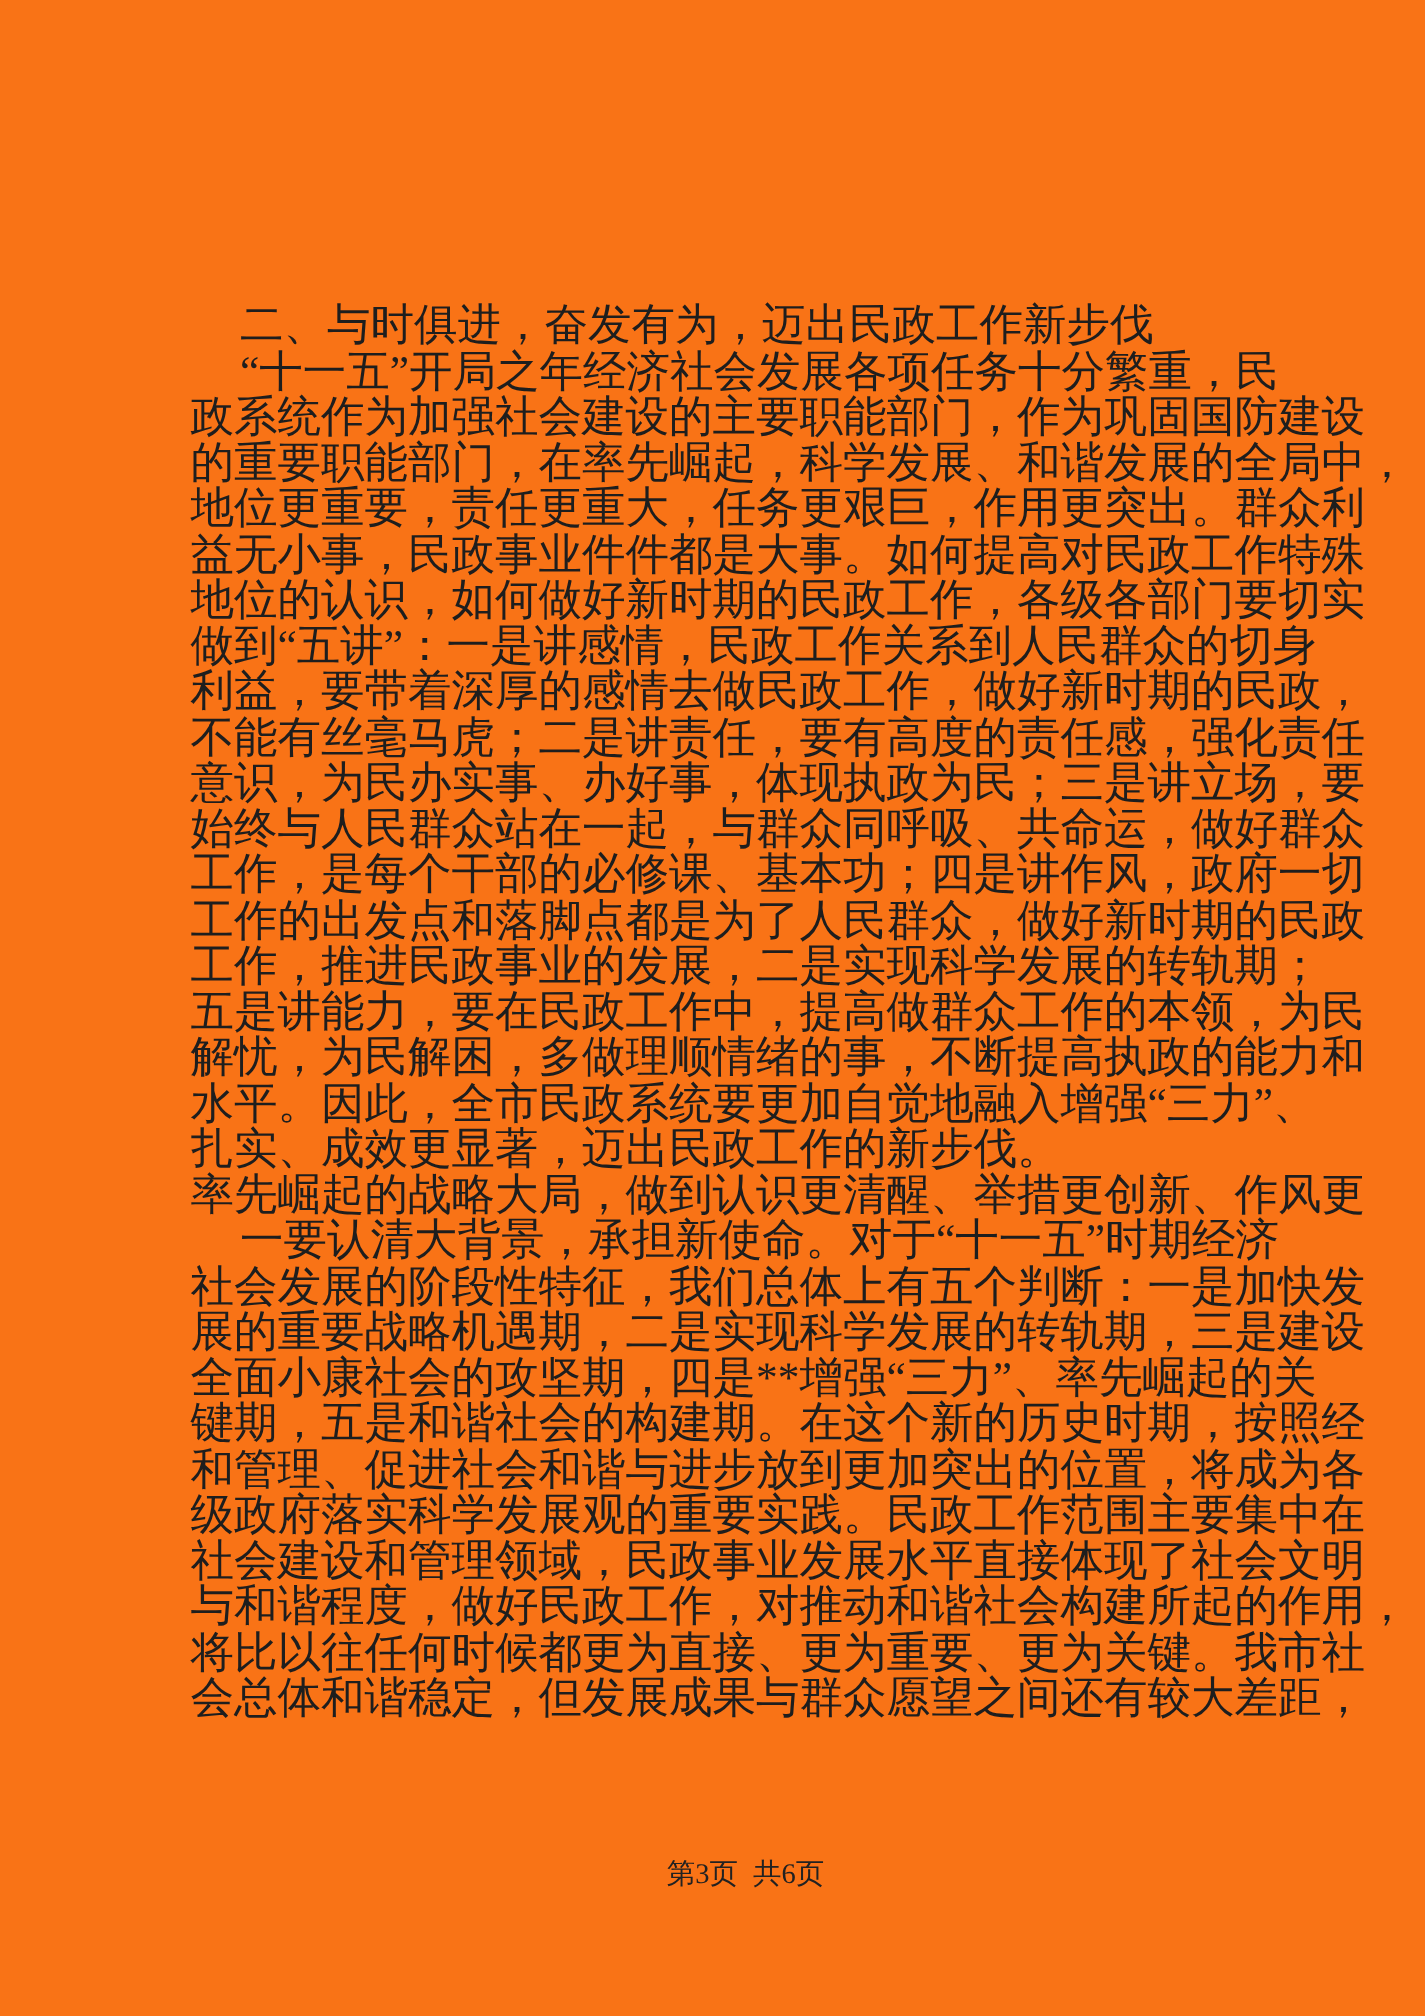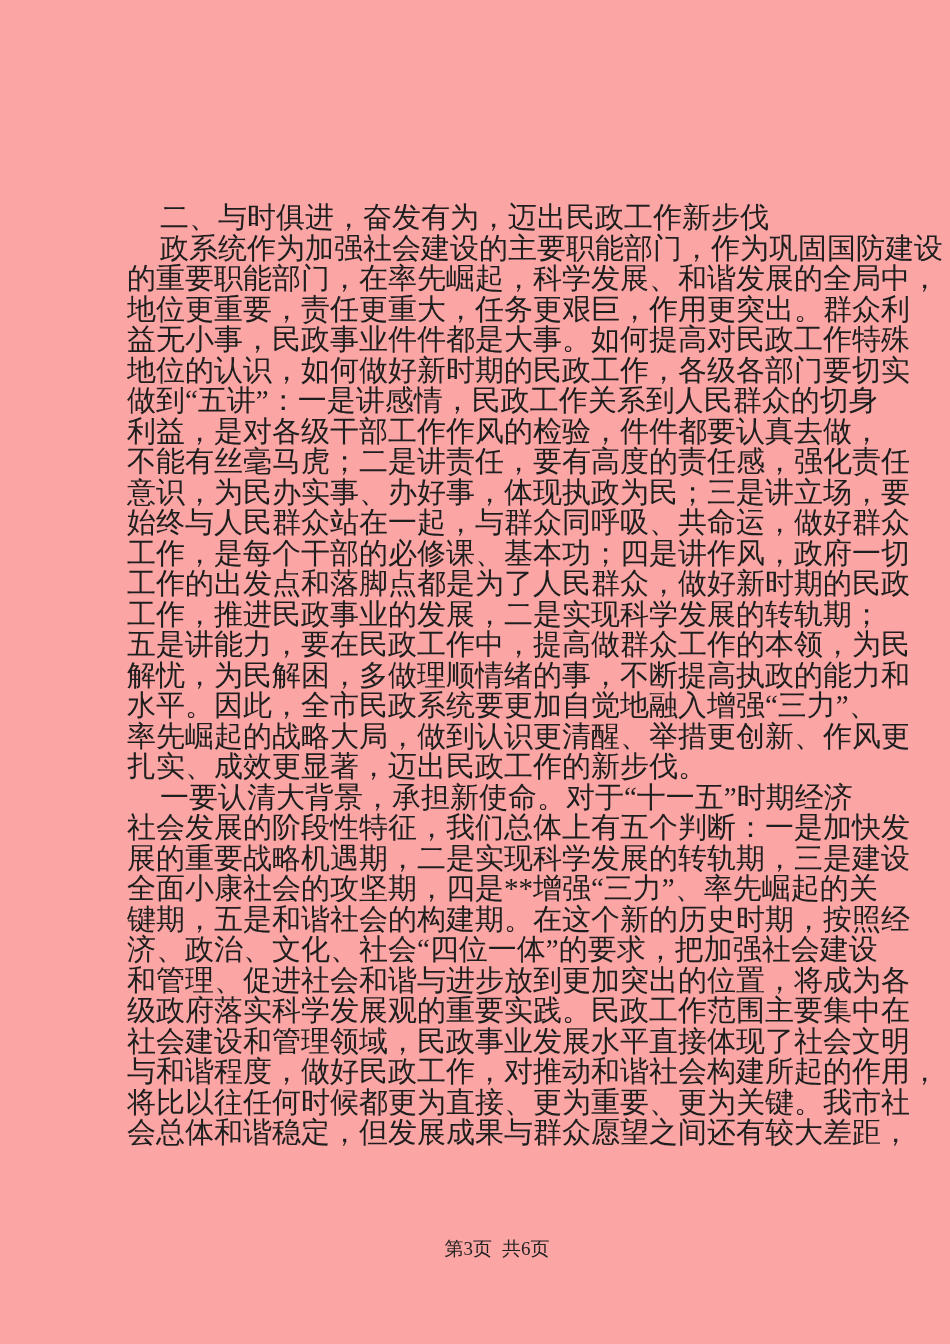--- a/index.html
+++ b/index.html
@@ -14,21 +14,21 @@
     overflow: hidden;
     font-family: "Liberation Serif", "DejaVu Serif", serif;
     color: #1e1e1e;
   }
   .doc-page {
     position: absolute;
     left: 0;
     top: 0;
     width: 950px;
     height: 1344px;
-    background: #fca5a5;
+    background: #f97316;
   }
   .text-block {
     position: absolute;
     left: 127px;
     top: 202px;
     width: 712px;
   }
   .para {
     margin: 0;
     padding: 0;
@@ -59,46 +59,46 @@
 </style>
 </head>
 <body>
 
 <div class="doc-page">
   <div class="text-block">
     <div class="para heading">
         <div class="line">二、与时俱进，奋发有为，迈出民政工作新步伐</div>
       </div>
     <div class="para">
+        <div class="line">“十一五”开局之年经济社会发展各项任务十分繁重，民</div>
         <div class="line">政系统作为加强社会建设的主要职能部门，作为巩固国防建设</div>
         <div class="line">的重要职能部门，在率先崛起，科学发展、和谐发展的全局中，</div>
         <div class="line">地位更重要，责任更重大，任务更艰巨，作用更突出。群众利</div>
         <div class="line">益无小事，民政事业件件都是大事。如何提高对民政工作特殊</div>
         <div class="line">地位的认识，如何做好新时期的民政工作，各级各部门要切实</div>
         <div class="line">做到“五讲”：一是讲感情，民政工作关系到人民群众的切身</div>
-        <div class="line">利益，是对各级干部工作作风的检验，件件都要认真去做，</div>
+        <div class="line">利益，要带着深厚的感情去做民政工作，做好新时期的民政，</div>
         <div class="line">不能有丝毫马虎；二是讲责任，要有高度的责任感，强化责任</div>
         <div class="line">意识，为民办实事、办好事，体现执政为民；三是讲立场，要</div>
         <div class="line">始终与人民群众站在一起，与群众同呼吸、共命运，做好群众</div>
         <div class="line">工作，是每个干部的必修课、基本功；四是讲作风，政府一切</div>
         <div class="line">工作的出发点和落脚点都是为了人民群众，做好新时期的民政</div>
         <div class="line">工作，推进民政事业的发展，二是实现科学发展的转轨期；</div>
         <div class="line">五是讲能力，要在民政工作中，提高做群众工作的本领，为民</div>
         <div class="line">解忧，为民解困，多做理顺情绪的事，不断提高执政的能力和</div>
         <div class="line">水平。因此，全市民政系统要更加自觉地融入增强“三力”、</div>
+        <div class="line">扎实、成效更显著，迈出民政工作的新步伐。</div>
         <div class="line">率先崛起的战略大局，做到认识更清醒、举措更创新、作风更</div>
-        <div class="line">扎实、成效更显著，迈出民政工作的新步伐。</div>
       </div>
     <div class="para">
         <div class="line">一要认清大背景，承担新使命。对于“十一五”时期经济</div>
         <div class="line">社会发展的阶段性特征，我们总体上有五个判断：一是加快发</div>
         <div class="line">展的重要战略机遇期，二是实现科学发展的转轨期，三是建设</div>
         <div class="line">全面小康社会的攻坚期，四是**增强“三力”、率先崛起的关</div>
         <div class="line">键期，五是和谐社会的构建期。在这个新的历史时期，按照经</div>
-        <div class="line">济、政治、文化、社会“四位一体”的要求，把加强社会建设</div>
         <div class="line">和管理、促进社会和谐与进步放到更加突出的位置，将成为各</div>
         <div class="line">级政府落实科学发展观的重要实践。民政工作范围主要集中在</div>
         <div class="line">社会建设和管理领域，民政事业发展水平直接体现了社会文明</div>
         <div class="line">与和谐程度，做好民政工作，对推动和谐社会构建所起的作用，</div>
         <div class="line">将比以往任何时候都更为直接、更为重要、更为关键。我市社</div>
         <div class="line">会总体和谐稳定，但发展成果与群众愿望之间还有较大差距，</div>
       </div>
   </div>
 
   <div class="page-footer">

